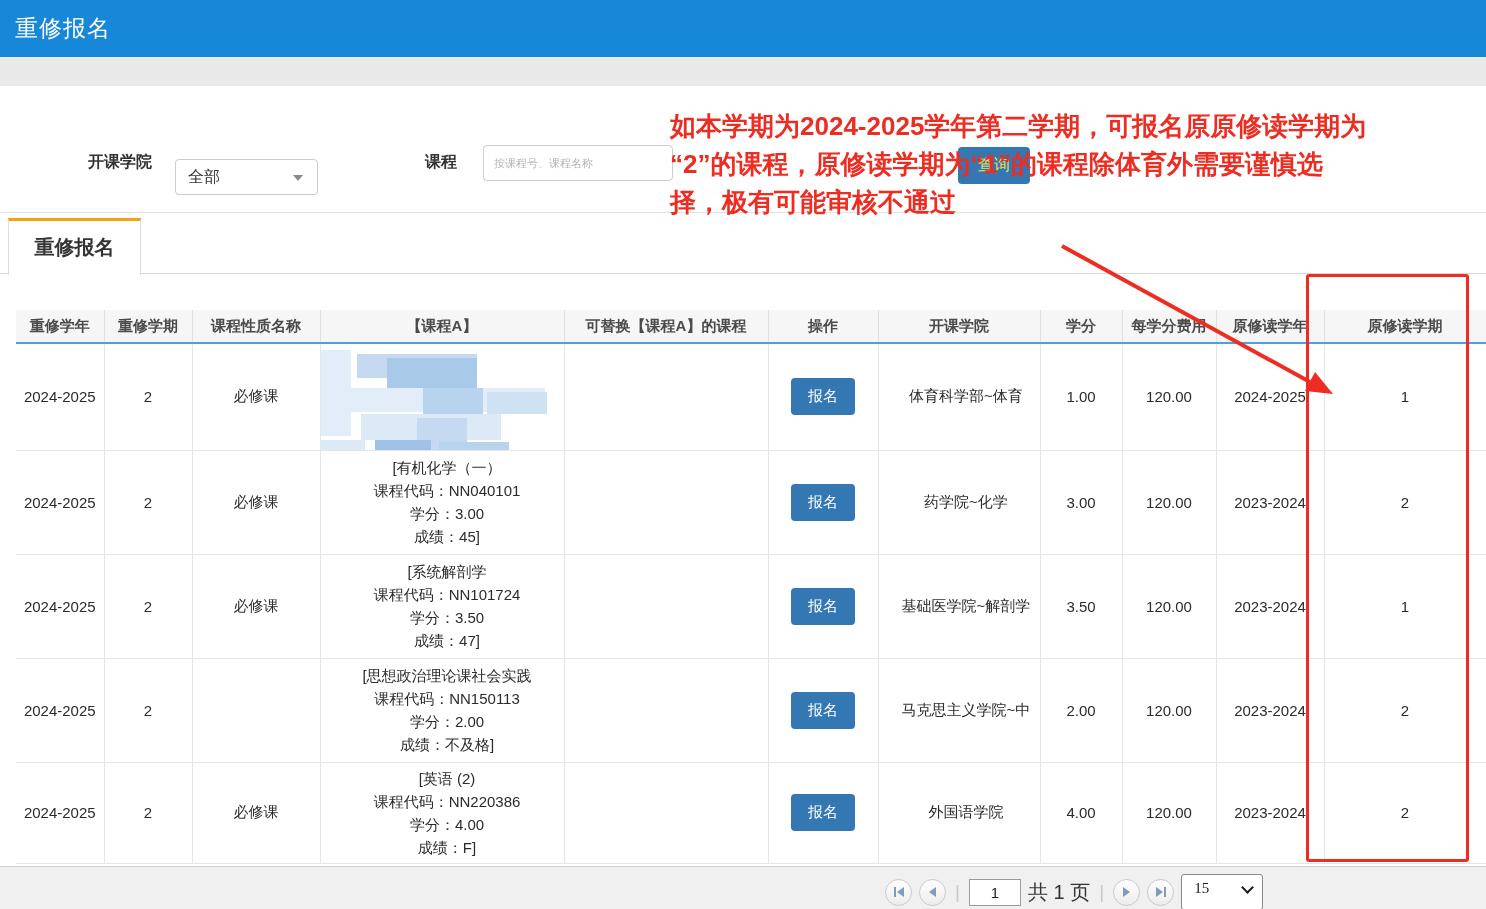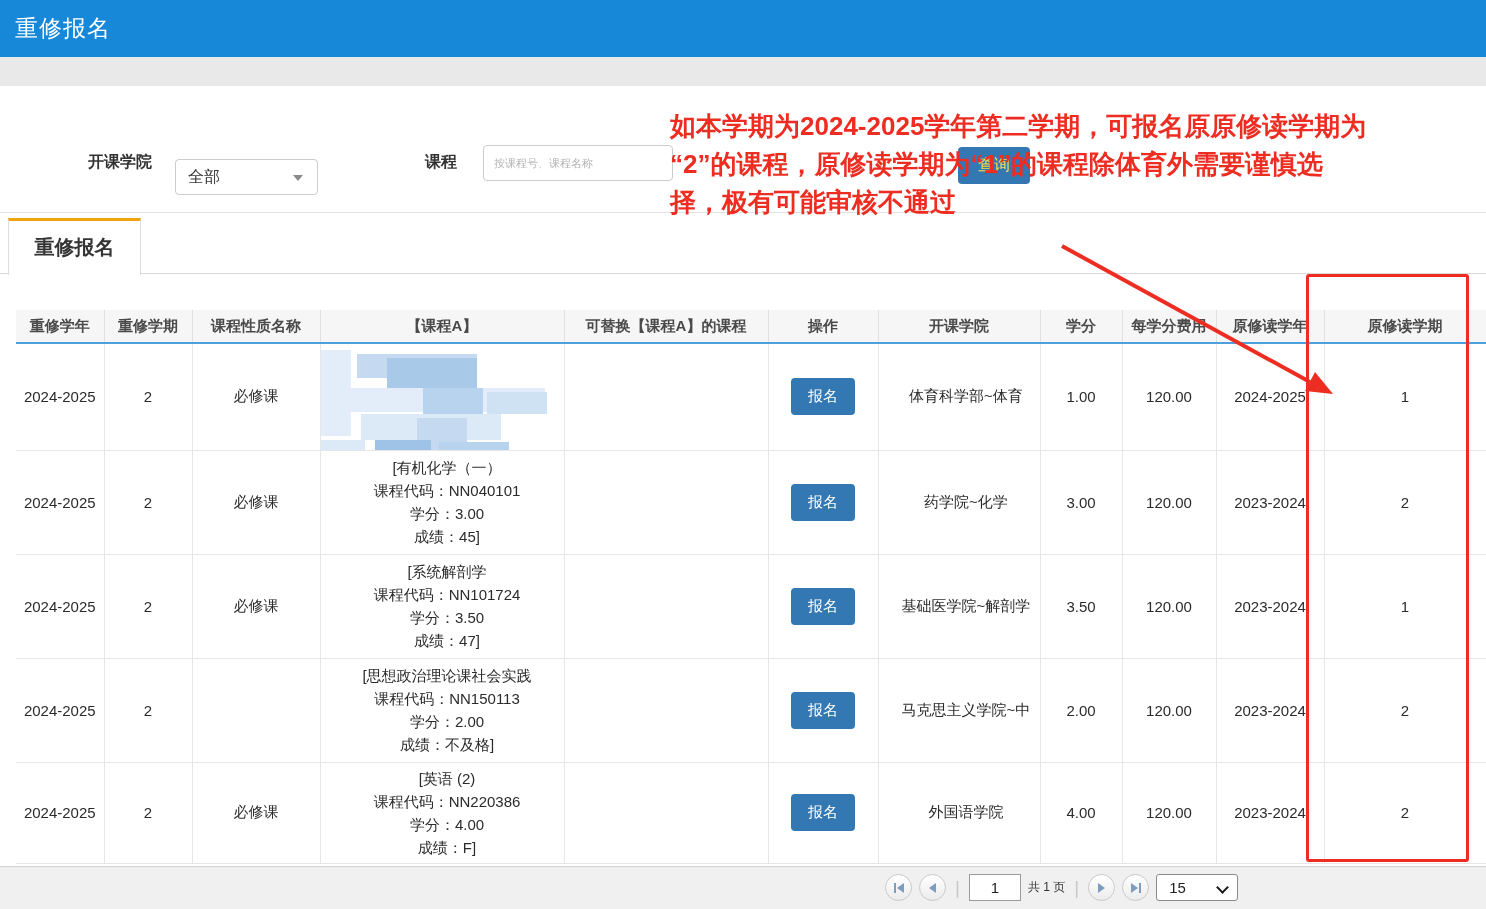--- a/index.html
+++ b/index.html
@@ -73,23 +73,23 @@
   .pager { position:absolute; left:885px; top:7px; display:flex; align-items:center; gap:7px; }
   .pg-btn { width:27px; height:27px; border-radius:50%; border:1px solid #c9c9c9; background:linear-gradient(#ffffff,#ececec);
     display:inline-flex; align-items:center; justify-content:center; gap:1px; cursor:pointer; }
   .tri { width:0; height:0; border-top:5px solid transparent; border-bottom:5px solid transparent; }
   .tri.left  { border-right:7px solid #7d9cbe; }
   .tri.right { border-left:7px solid #7d9cbe; }
   .pbar { width:2px; height:10px; background:#7d9cbe; }
   .sep { color:#c8c8c8; font-size:19px; padding:0 2px; }
   .page-input { width:52px; height:27px; border:1px solid #9a9a9a; background:#fff; text-align:center; font-size:15px;
     color:#222; font-family:inherit; outline:none; }
-  .total-pages { font-size:12px; color:#333; }
-  .size-select { position:relative; width:82px; height:27px; border:1px solid #8a8a8a; border-radius:3px; background:#fff;
-    font-size:15px; color:#222; line-height:26px; padding-left:12px; cursor:pointer; }
+  .total-pages { font-size:20px; color:#333; }
+  .size-select { position:relative; width:82px; height:36px; border:1px solid #8a8a8a; border-radius:3px; background:#fff;
+    font-size:15px; color:#222; line-height:26px; padding-left:12px; cursor:pointer;font-family:Liberation Serif, serif; }
   .size-select .chev { position:absolute; right:10px; top:8px; width:9px; height:9px;
     border-left:2px solid #1a1a1a; border-bottom:2px solid #1a1a1a; transform:rotate(-45deg); }
 </style>
 </head>
 <body>
 
 <div class="screen">
 
   <div class="topbar">
     <div class="title">重修报名</div>

